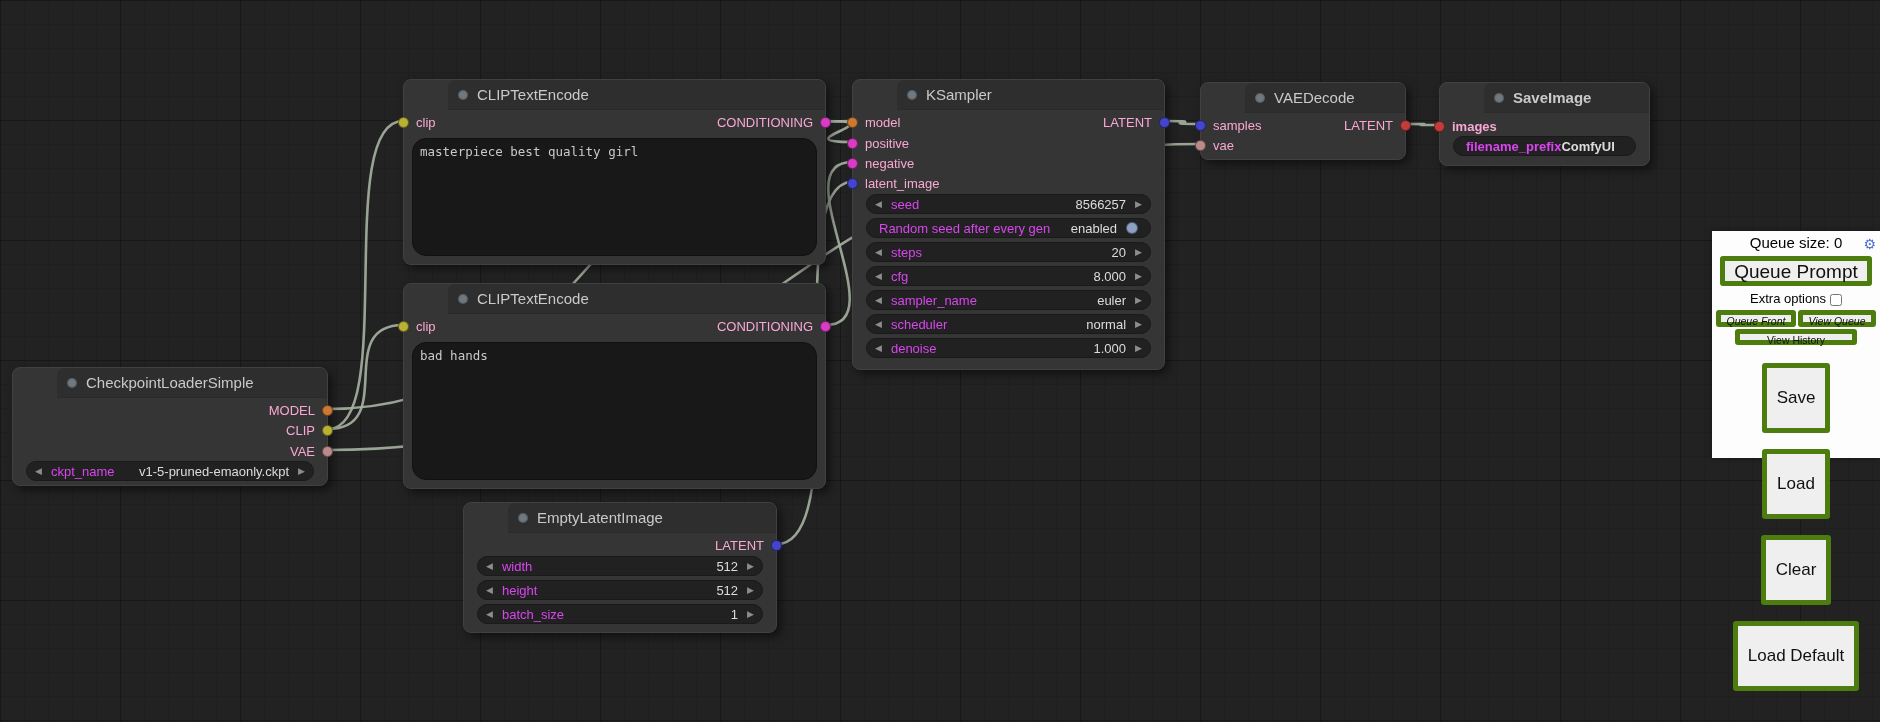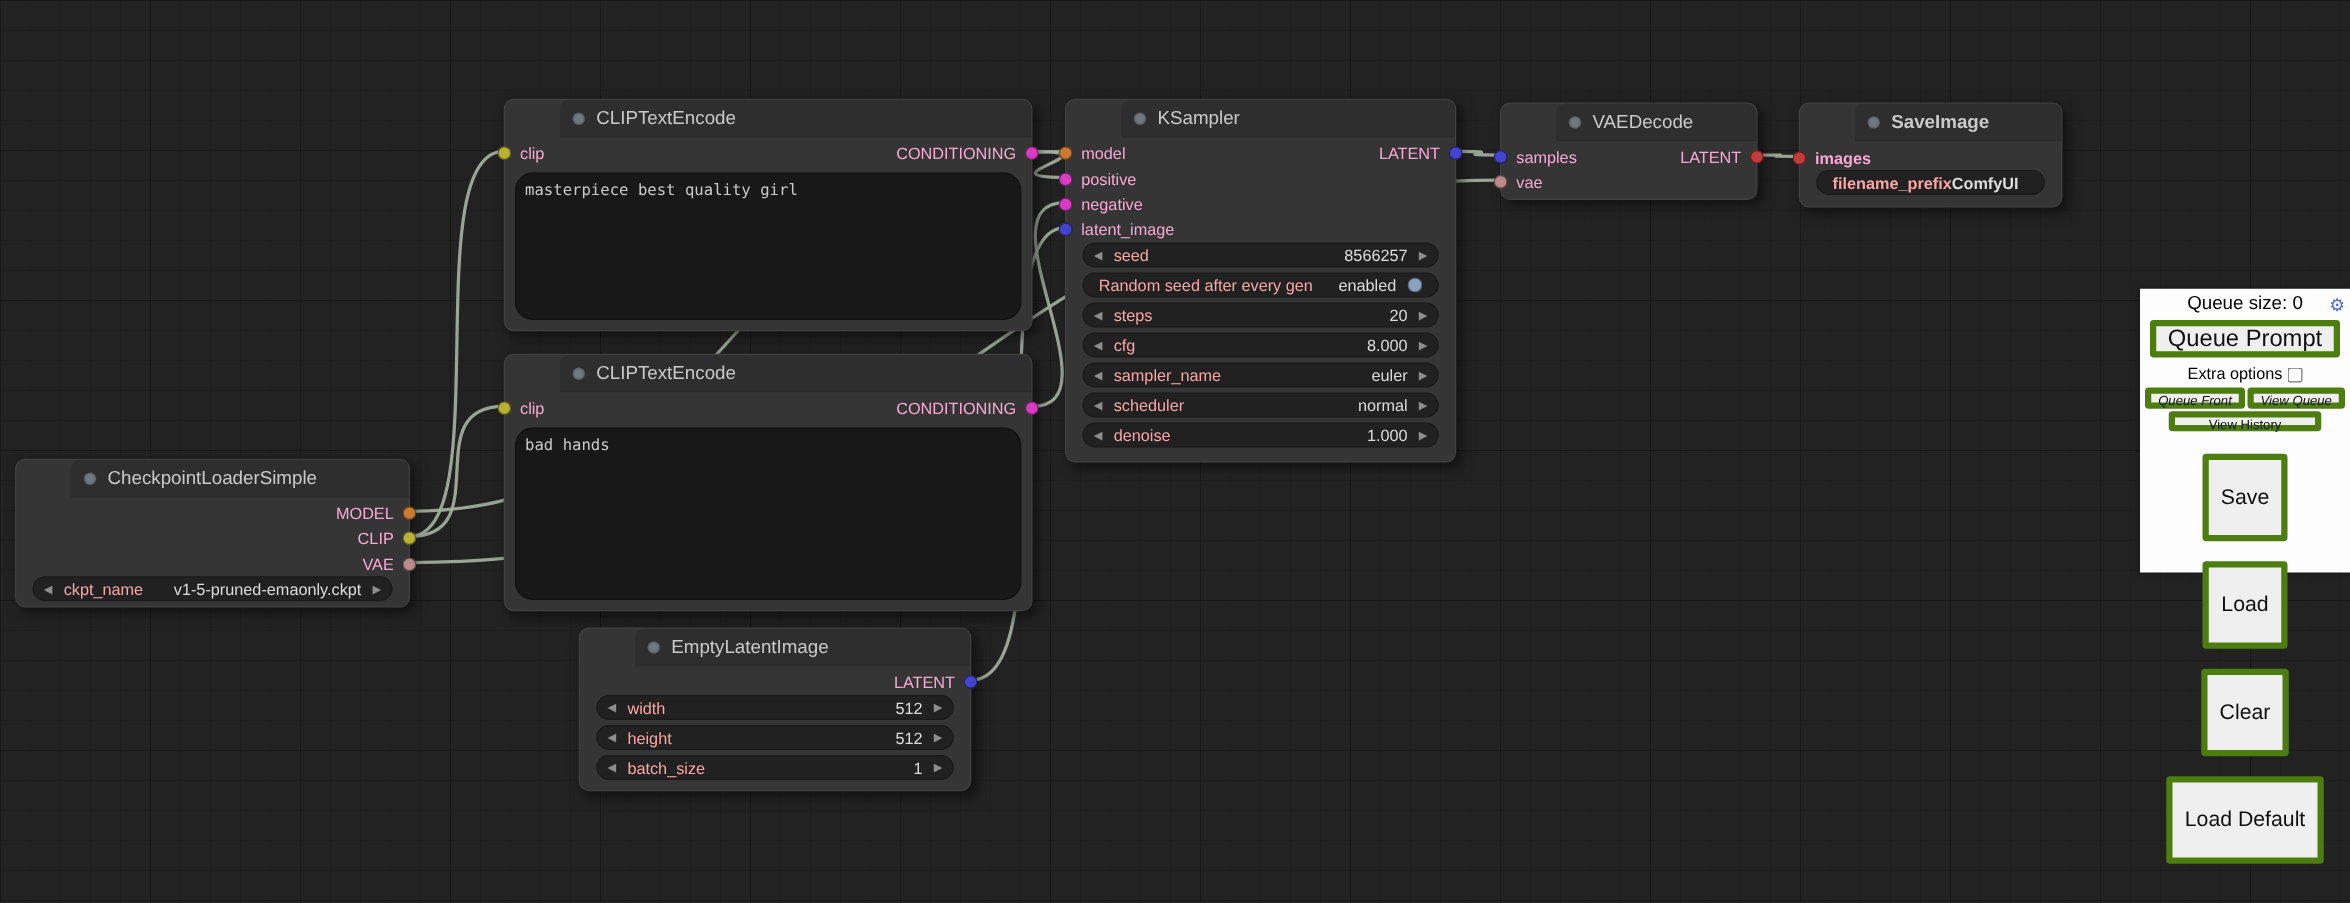--- a/index.html
+++ b/index.html
@@ -54,21 +54,21 @@
   .slot.in  .slot-label { margin-left:7px; }
   .slot.out .slot-label { margin-right:7px; }
 
   .widget {
     position:absolute; left:13px; right:13px; height:20px;
     background:#212121; border:1px solid #1a1a1a; border-radius:10px;
     display:flex; align-items:center;
     font-size:13px; color:#a6a6a6; padding:0 8px;
   }
   .widget .arrow { color:#8d8d8d; font-size:9px; line-height:1; }
-  .widget .wlabel { margin-left:9px; color:#fca5a5; white-space:nowrap; }
+  .widget .wlabel { margin-left:9px; color:#d946ef; white-space:nowrap; }
   .widget .wvalue { margin-left:auto; margin-right:9px; color:#dcdcdc; white-space:nowrap; }
   .widget.no-arrows { padding:0 12px; }
   .widget.no-arrows .wlabel { margin-left:0; }
   .toggle-dot { width:12px; height:12px; border-radius:50%; border:1px solid rgba(0,0,0,.4); flex:0 0 auto; }
 
   .nodetext {
     position:absolute; left:8px; right:8px;
     background:#181818; border:1px solid #111111; border-radius:14px;
     color:#c9c9c9; font-family:"DejaVu Sans Mono", monospace;
     font-size:12.5px; line-height:1.35; padding:5px 7px;

